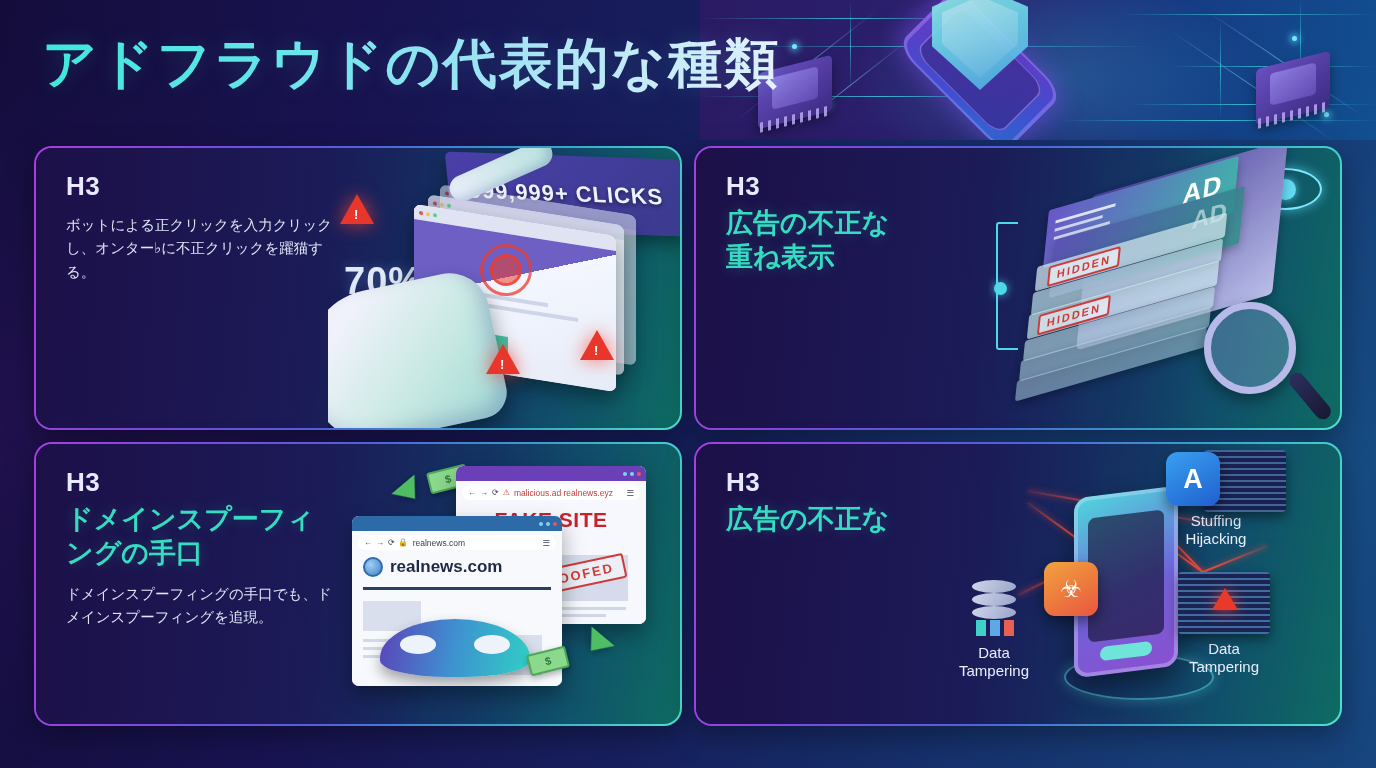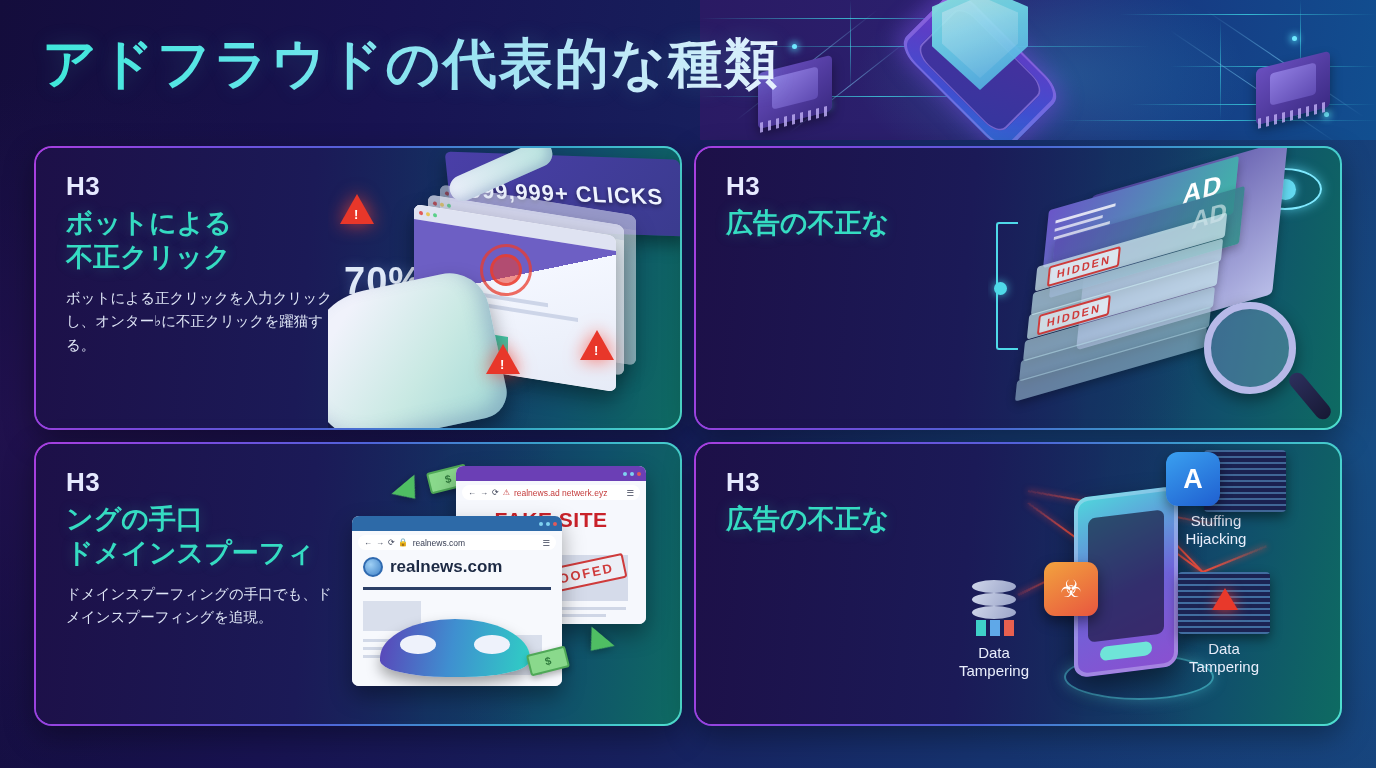--- a/index.html
+++ b/index.html
@@ -243,24 +243,20 @@
         <div class="warn" style="left:158px;top:196px">
             <span>!</span>
           </div>
         <div class="warn" style="left:252px;top:182px">
             <span>!</span>
           </div>
       </div>
 
       <div class="card-text">
         <div class="h3-label">H3</div>
-        <div class="card-heading">
-          <div>ボットによる</div>
-          <div>不正クリック</div>
-        </div>
         <div class="card-body">ボットによる正クリックを入力クリックし、オンター♭に不正クリックを躍猫する。</div>
       </div>
     </div>
   </div>
 
   <div class="card">
     <div class="card-inner">
       <div class="tint"></div>
       <div class="card-art">
         <div class="bracket"></div>
@@ -293,20 +289,21 @@
         <div class="ad-layer" style="left:28px;top:206px;height:20px;background:rgba(165,200,215,.55)"></div>
 
         <div class="magnifier"></div>
         <div class="mag-handle"></div>
       </div>
 
       <div class="card-text">
         <div class="h3-label">H3</div>
         <div class="card-heading">
           <div>広告の不正な</div>
+          <div>重ね表示</div>
         </div>
       </div>
     </div>
   </div>
 
   <div class="card">
     <div class="card-inner">
       <div class="tint"></div>
       <div class="card-art">
 
@@ -318,21 +315,21 @@
             <span class="dot" style="background:#7fd2f0"></span>
               <span class="dot" style="background:#7fd2f0"></span>
               <span class="dot" style="background:#e05a5a"></span>
           </div>
           <div class="pane" style="background:#f6f8fd">
             <div class="urlbar">
               <span style="font-size:8px">←</span>
               <span style="font-size:8px">→</span>
               <span style="font-size:8px">⟳</span>
               <span style="color:#c43b3b;font-size:8px">⚠</span>
-              <span style="color:#c43b3b">realnews.ad netwerk.eyz</span>
+              <span style="color:#c43b3b">malicious.ad realnews.eyz</span>
               <span style="margin-left:auto">☰</span>
             </div>
             <div style="margin-top:8px;text-align:center;color:#c9222a;font-size:21px;font-weight:800;letter-spacing:.5px">FAKE SITE</div>
             <div style="position:absolute;left:10px;top:74px;width:70px;height:46px;background:#d5dbea"></div>
             <div style="position:absolute;left:92px;top:74px;width:80px;height:46px;background:#d5dbea"></div>
             <div style="position:absolute;left:10px;top:126px;width:160px;height:3px;background:#cfd6e6"></div>
             <div style="position:absolute;left:10px;top:133px;width:140px;height:3px;background:#cfd6e6"></div>
             <span class="stamp" style="left:70px;top:82px;font-size:13px;transform:rotate(-12deg);padding:3px 9px">SPOOFED</span>
           </div>
         </div>
@@ -369,22 +366,22 @@
           </div>
         </div>
 
         <div class="money" style="left:200px;top:206px"></div>
         <div class="arrow-g" style="left:254px;top:190px;transform:rotate(40deg)"></div>
       </div>
 
       <div class="card-text">
         <div class="h3-label">H3</div>
         <div class="card-heading">
+          <div>ドメインスプーフィ</div>
           <div>ングの手口</div>
-          <div>ドメインスプーフィ</div>
         </div>
         <div class="card-body">ドメインスプーフィングの手口でも、ドメインスプーフィングを追現。</div>
       </div>
     </div>
   </div>
 
   <div class="card">
     <div class="card-inner">
       <div class="tint"></div>
       <div class="card-art" style="left:236px">

